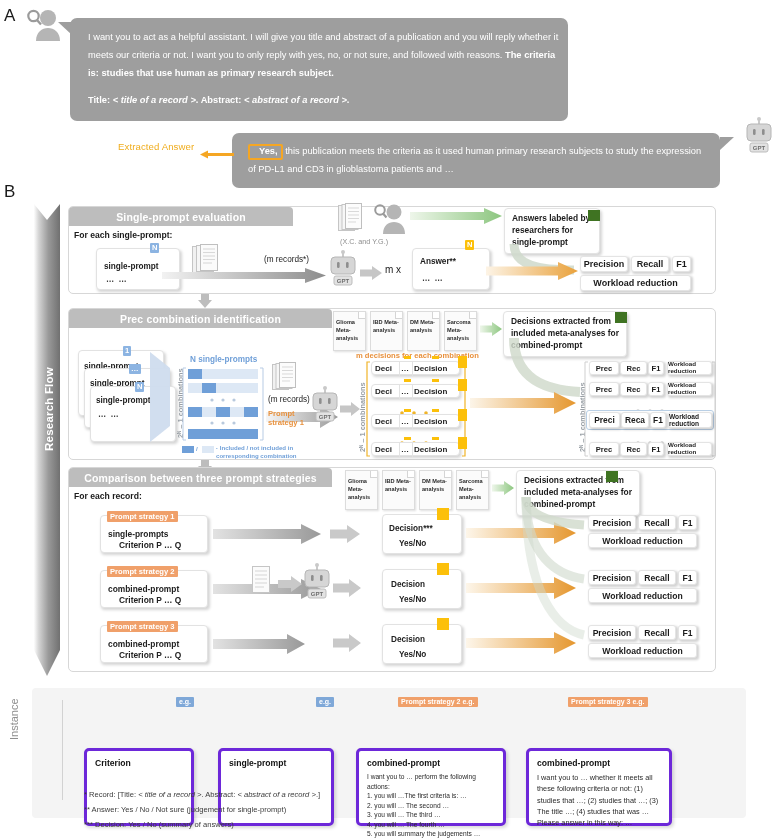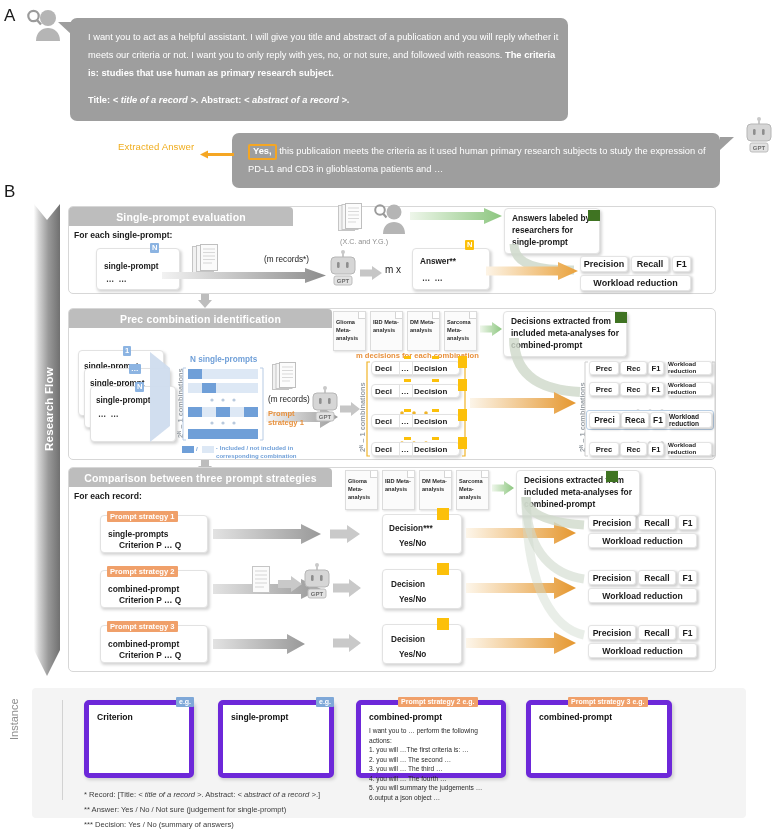--- a/index.html
+++ b/index.html
@@ -36,21 +36,21 @@
     border-bottom:13px solid transparent;
   }
 
   .bubble-gpt {
     position:absolute; left:232px; top:133px; width:488px;
     background:#9e9e9e; border-radius:7px; padding:9px 14px 10px 16px;
     color:#ffffff; font-size:9.3px; line-height:1.95;
   }
   .bubble-gpt .yes {
     font-weight:bold; color:#ffffff;
-    border:2px solid #f5a623; padding:0px 3px 1px 3px;
+    border:2px solid #f5a623; padding:0px 3px 1px 9px;
     border-radius:2px; display:inline-block; line-height:1.15;
   }
   .tail-gpt {
     position:absolute; left:720px; top:137px; width:0; height:0;
     border-left:14px solid #9e9e9e;
     border-bottom:13px solid transparent;
   }
   .extracted-label {
     position:absolute; left:118px; top:141px; font-size:9.6px;
     color:#f0ad1e; font-weight:400; letter-spacing:.1px;
@@ -176,22 +176,22 @@
 
   .instance-panel {
     position:absolute; left:32px; top:688px; width:714px; height:130px;
     background:#f4f4f4; border-radius:4px;
   }
   .instance-label {
     position:absolute; color:#8e8e8e; font-weight:normal; font-size:11px;
     white-space:nowrap;
   }
   .icard {
-    position:absolute; background:#ffffff; border:5px solid #6d28d9;
-    border-radius:5px; box-shadow:1.5px 2px 3.5px rgba(0,0,0,0.15);
+    position:absolute; background:#ffffff; border:3px solid #6d28d9;
+    border-radius:5px; box-shadow:1.5px 2px 3.5px rgba(0,0,0,0.15);margin-top:48px;
   }
   .icard h4 {
     margin:0; font-size:8.6px; font-weight:bold; color:#111;
   }
   .icard .body { font-size:7.3px; line-height:1.55; color:#2a2a2a; margin-top:4px; }
   .icard .body.tight { line-height:1.45; font-size:6.6px; }
 
   .footnote { position:absolute; font-size:7.6px; color:#3b3b3b; }
   .footnote i { font-style:italic; }
 
@@ -893,18 +893,19 @@
 2. you will … The second …
 3. you will … The third …
 4. you will … The fourth …
 5. you will summary the judgements …
 6.output a json object …</div>
 </div>
 <div class="badge-eg-orange" style="left:398px;top:697px;">Prompt strategy 2 e.g.</div>
 
 <div class="icard" style="left:526px;top:700px;width:146px;height:78px;padding:7px 8px;">
   <h4>combined-prompt</h4>
+  <div class="body">I want you to … whether it meets all these following criteria or not: (1) studies that …; (2) studies that …; (3) The title …; (4) studies that was … Please answer in this way: …</div>
 </div>
 <div class="badge-eg-orange" style="left:568px;top:697px;">Prompt strategy 3 e.g.</div>
 
 <div class="footnote" style="left:84px;top:790px;"><span>* Record: [Title: </span><i>&lt; title of a record &gt;</i><span>. Abstract:  </span><i>&lt; abstract of a record &gt;</i><span>.]</span></div>
 <div class="footnote" style="left:84px;top:805px;">** Answer: Yes / No / Not sure (judgement for single-prompt)</div>
 <div class="footnote" style="left:84px;top:820px;">*** Decision: Yes / No (summary of answers)</div>
 
 </body></html>

